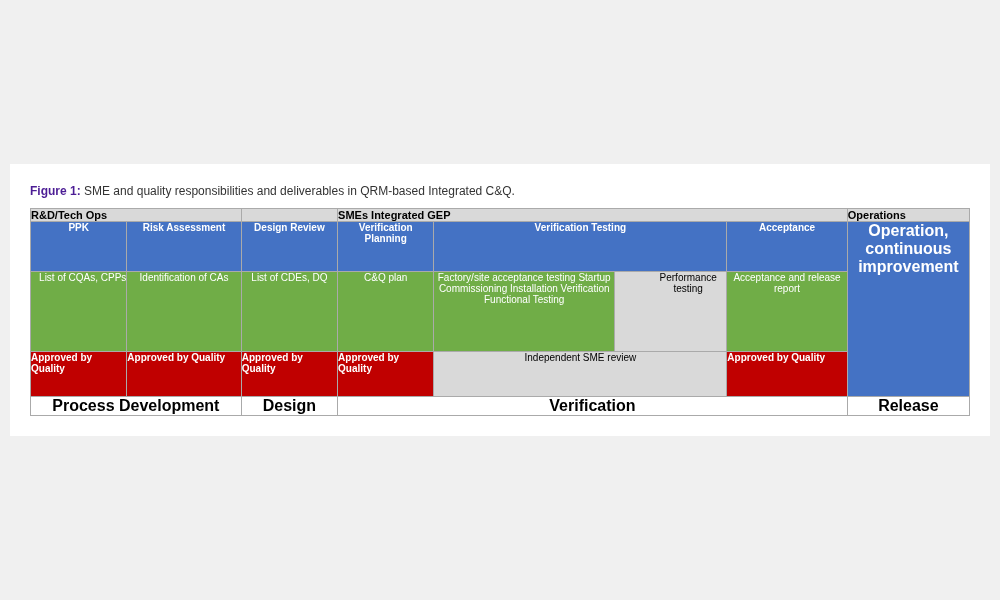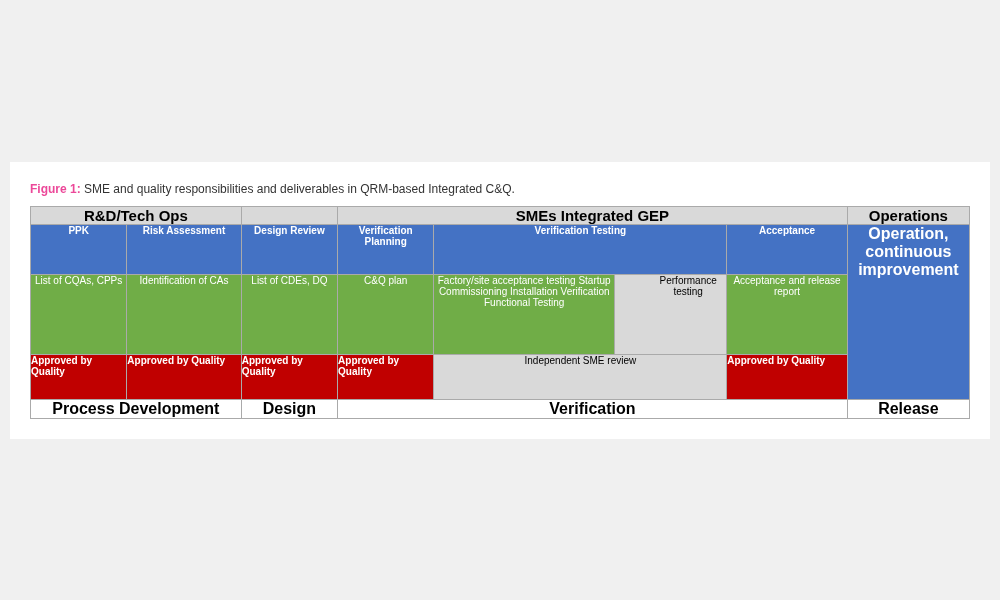--- a/index.html
+++ b/index.html
@@ -17,29 +17,28 @@
       background: white;
       width: 980px;
       padding: 20px 20px 20px 20px;
     }
     .figure-caption {
       font-size: 12px;
       margin-bottom: 10px;
       color: #333;
     }
     .figure-caption span.fig-label {
-      color: #ec4899;
+      color: #4c1d95;
       font-weight: bold;
     }
     
     .section-header {
       background: #d9d9d9;
-      text-align: center;
-      font-weight: bold;
-      font-size: 15px;
+      font-weight: bold;
+      font-size: 11px;
       padding: 8px 5px;
       border: 1.5px solid #aaa;
     }
     
     .cell-blue {
       background: #4472c4;
       color: white;
       text-align: center;
       font-weight: bold;
       padding: 8px 4px;
@@ -138,21 +137,21 @@
         <td class="cell-blue text-sm" style="width:100px;">
           <span>Acceptance</span>
         </td>
 
         <td class="cell-blue" style="width:90px;" rowspan="3">
           <span>Operation, continuous improvement</span>
         </td>
       </tr>
 
       <tr>
-        <td class="cell-green text-xs" style="height:80px;">
+        <td class="cell-green text-xs" style="height:80px;text-align:right;">
           <span>List of CQAs, CPPs</span>
         </td>
         <td class="cell-green text-xs">
           <span>Identification of CAs</span>
         </td>
         <td class="cell-green text-xs">
           <span>List of CDEs, DQ</span>
         </td>
         <td class="cell-green text-xs">
           <span>C&amp;Q plan</span>

